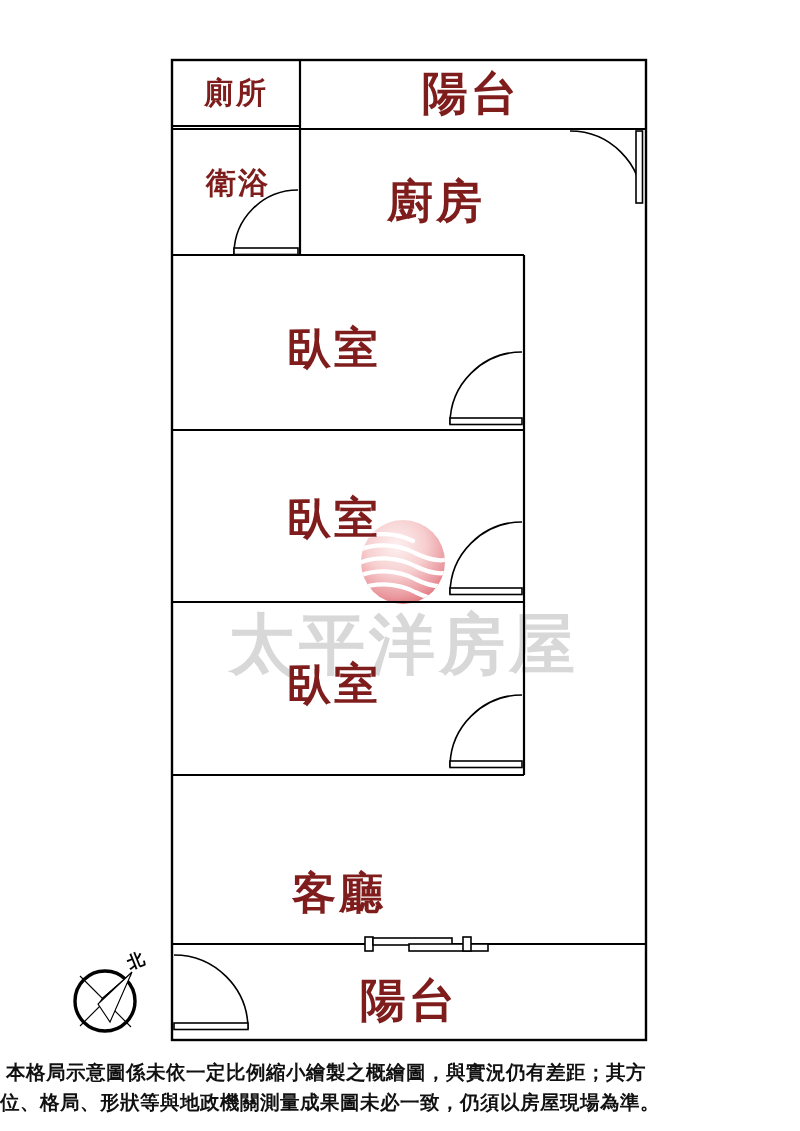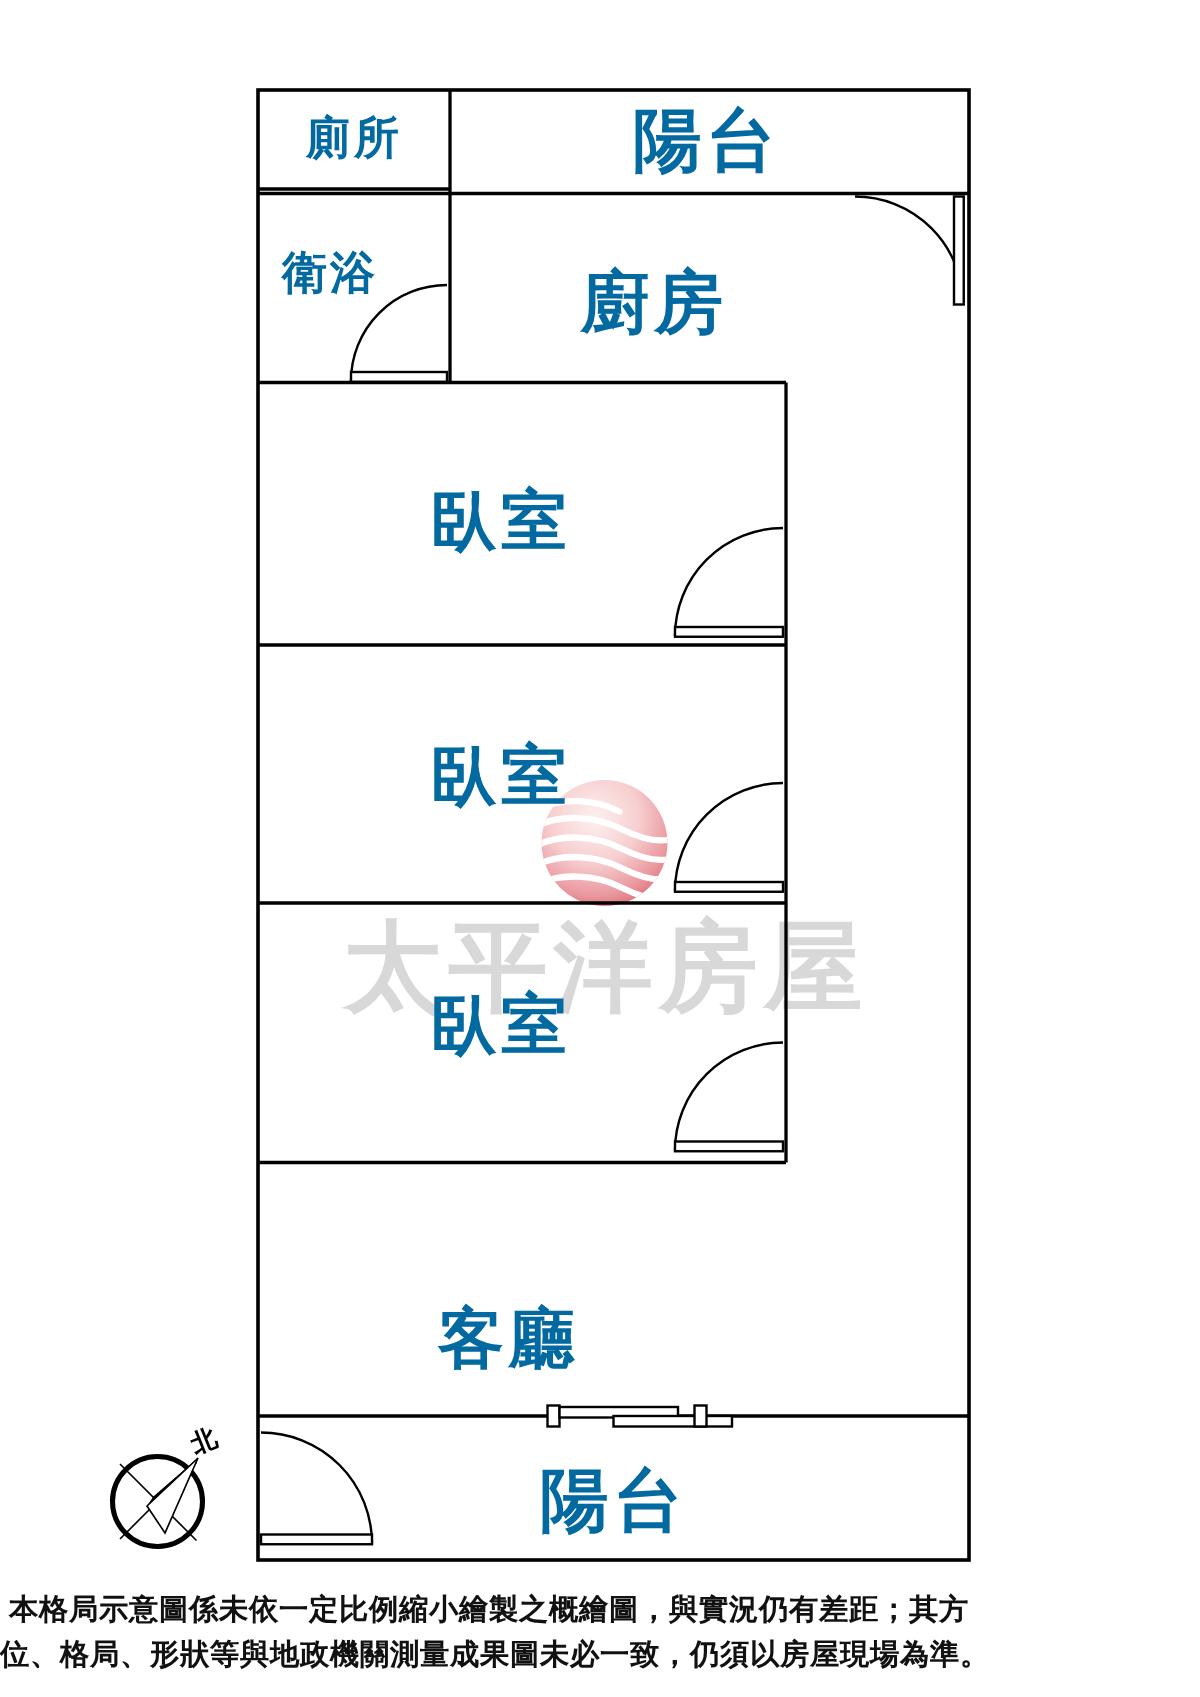--- a/index.html
+++ b/index.html
@@ -62,21 +62,21 @@
     color: #d8d8d8;
     letter-spacing: 4px;
     line-height: 1;
     margin-left: 2px;
     font-family: "DejaVu Sans", "Liberation Sans", sans-serif;
   }
 
   
   .room-label {
     position: absolute;
-    color: #0369a1;
+    color: #7f1d1d;
     font-weight: bold;
     line-height: 1;
     white-space: nowrap;
     font-family: "DejaVu Sans", "Liberation Sans", sans-serif;
     transform: translate(-50%, -50%);
     letter-spacing: 3px;
   }
   .lbl-sm { font-size: 30px; letter-spacing: 2px; }
   .lbl-md { font-size: 46px; }
   .lbl-lg { font-size: 44px; }
@@ -202,21 +202,21 @@
         <rect x="365" y="937" width="8" height="14" fill="#ffffff"></rect>
         <rect x="373" y="938" width="79" height="7" fill="#ffffff"></rect>
         <rect x="409" y="944" width="79" height="7" fill="#ffffff"></rect>
         <rect x="463" y="937" width="8" height="14" fill="#ffffff"></rect>
       </g>
 
     </svg>
 
     <div class="room-label lbl-sm" style="left:236px; top:93px;">廁所</div>
 
-    <div class="room-label lbl-sm" style="left:220px; top:183px;">衛浴</div>
+    <div class="room-label lbl-sm" style="left:238px; top:183px;">衛浴</div>
 
     <div class="room-label lbl-md" style="left:436px; top:178px;margin-top:23px;">廚房</div>
 
     <div class="room-label lbl-md" style="left:471px; top:93px;">陽台</div>
 
     <div class="room-label lbl-lg" style="left:334px; top:348px;">臥室</div>
 
     <div class="room-label lbl-lg" style="left:334px; top:518px;">臥室</div>
 
     <div class="room-label lbl-lg" style="left:334px; top:684px;">臥室</div>

